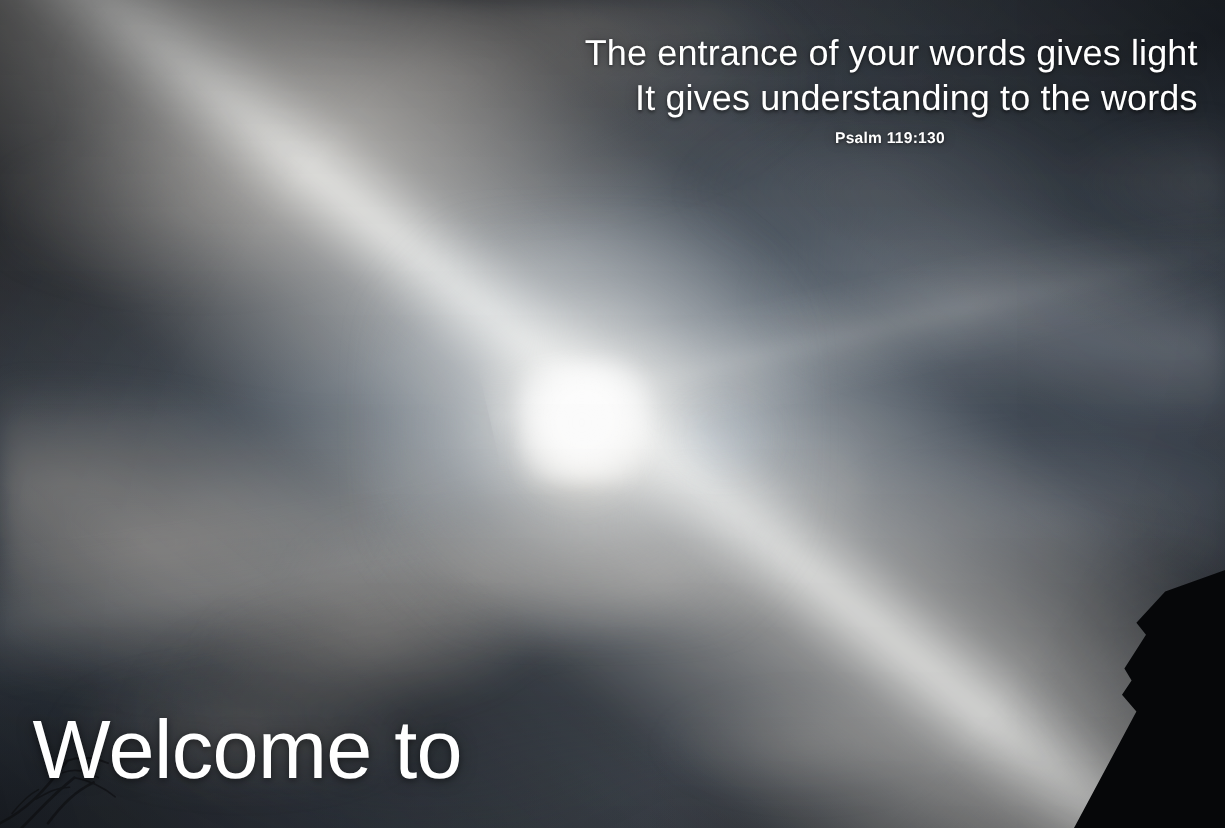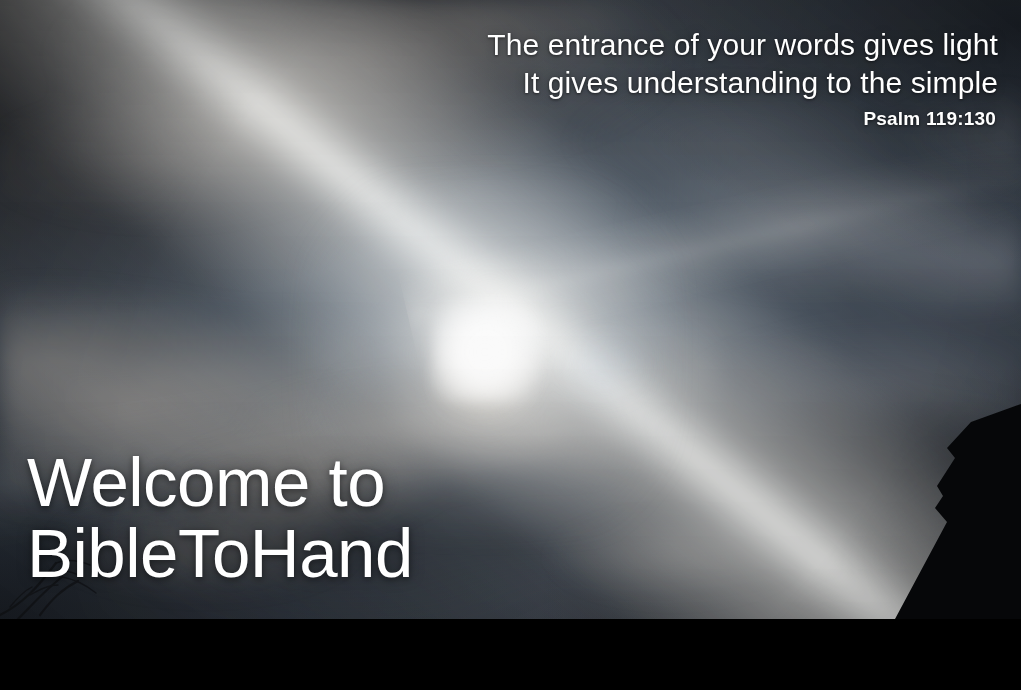--- a/index.html
+++ b/index.html
@@ -1,21 +1,21 @@
 <!DOCTYPE html>
 <html><head>
 <meta charset="utf-8">
 <style>
   * { margin:0; padding:0; box-sizing:border-box; }
   html,body { background:#000; }
 
   #stage {
     position:relative;
     width:1021px;
-    height:619px;
+    height:690px;
     overflow:hidden;
     font-family:"Liberation Sans", sans-serif;
     background:#ec4899;
   }
 
   
   .layer { position:absolute; inset:0; pointer-events:none; }
 
   
   #sky-base {
@@ -191,22 +191,22 @@
   #scripture {
     position:absolute;
     top:26px; right:23px;
     text-align:right;
     color:#fff;
     line-height:1.26;
     text-shadow:0 1px 3px rgba(0,0,0,0.55), 0 0 10px rgba(0,0,0,0.35);
   }
   .verse-line { font-size:30px; font-weight:400; letter-spacing:0.1px; white-space:nowrap; }
   #verse-ref {
-    font-size:19px; font-weight:700; margin-top:5px; margin-right:2px;
-    letter-spacing:0.2px; white-space:nowrap;
+    font-size:13px; font-weight:700; margin-top:5px; margin-right:2px;
+    letter-spacing:0.2px; white-space:nowrap;text-align:center;
   }
 
   #welcome {
     position:absolute;
     left:27px; bottom:30px;
     color:#fff;
     line-height:1.03;
     text-shadow:0 2px 6px rgba(0,0,0,0.45), 0 0 16px rgba(0,0,0,0.30);
   }
   .welcome-line { font-size:69px; font-weight:400; letter-spacing:-0.5px; white-space:nowrap; }
@@ -246,22 +246,21 @@
       <path d="M62 48 C 74 50, 86 56, 96 64" stroke-width="1.4"></path>
       <path d="M30 66 C 40 60, 48 56, 58 56" stroke-width="1.3"></path>
       <path d="M10 78 C 18 68, 24 62, 32 58" stroke-width="1.3"></path>
     </g>
   </svg>
 
   <div class="layer" id="photo-soften"></div>
 
   <div id="scripture">
     <div class="verse-line">The entrance of your words gives light</div>
-    <div class="verse-line">It gives understanding to the simple</div>
+    <div class="verse-line">It gives understanding to the words</div>
     <div id="verse-ref">Psalm  119:130</div>
   </div>
 
   <div id="welcome">
     <div class="welcome-line">Welcome to</div>
-    <div class="welcome-line">BibleToHand</div>
   </div>
 
 </div>
 
 </body></html>

